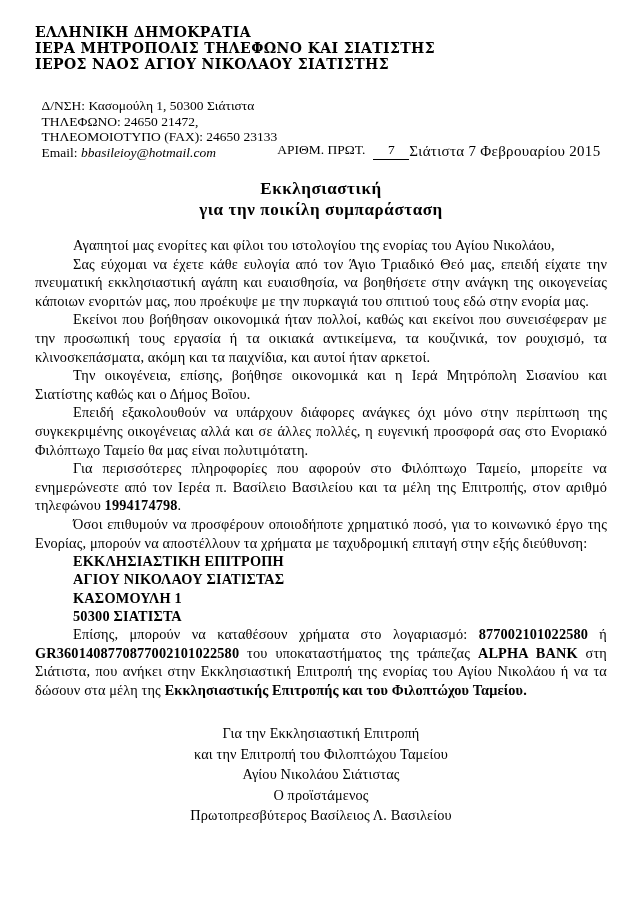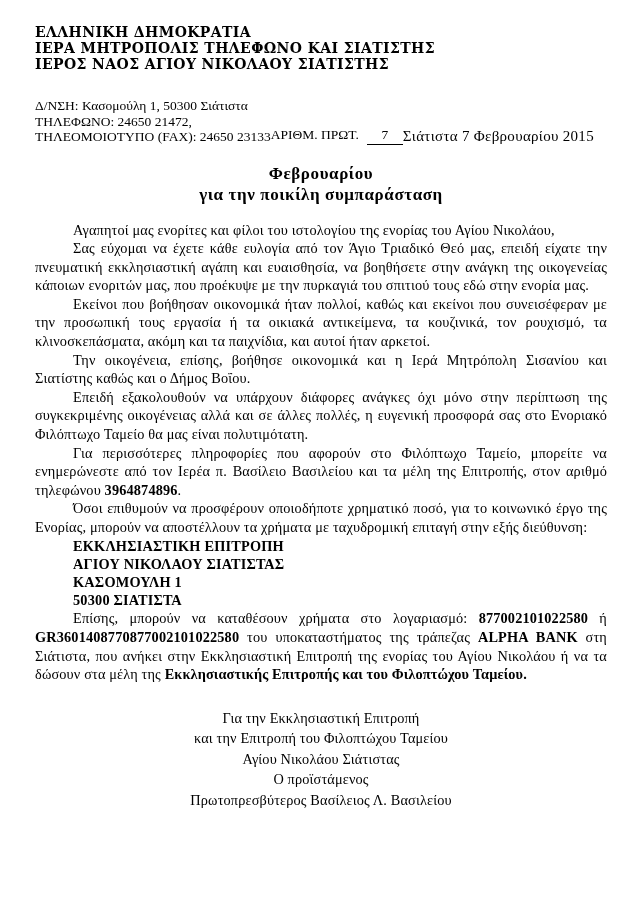--- a/index.html
+++ b/index.html
@@ -26,21 +26,21 @@
     font-family: "DejaVu Serif", serif;
     font-weight: bold;
     font-size: 14px;
     line-height: 16px;
     letter-spacing: 0.4px;
     margin-bottom: 26px;
   }
   
   .info-row {
     display: flex;
-    justify-content: flex-start;
+    justify-content: center;
     align-items: stretch;
     margin-bottom: 18px;
   }
   .contact {
     font-size: 13.5px;
     line-height: 15.5px;
   }
   .contact .email-value { font-style: italic; }
   .right-col {
     display: flex;
@@ -111,39 +111,40 @@
     <div>ΕΛΛΗΝΙΚΗ ΔΗΜΟΚΡΑΤΙΑ</div>
     <div>ΙΕΡΑ ΜΗΤΡΟΠΟΛΙΣ ΤΗΛΕΦΩΝΟ ΚΑΙ ΣΙΑΤΙΣΤΗΣ</div>
     <div>ΙΕΡΟΣ ΝΑΟΣ ΑΓΙΟΥ ΝΙΚΟΛΑΟΥ ΣΙΑΤΙΣΤΗΣ</div>
   </header>
 
   <section class="info-row">
     <div class="contact">
       <div>Δ/ΝΣΗ:  Κασομούλη 1,  50300 Σιάτιστα</div>
       <div>ΤΗΛΕΦΩΝΟ:  24650 21472,</div>
       <div>ΤΗΛΕΟΜΟΙΟΤΥΠΟ (FAX):  24650 23133</div>
+      <div><span>Email:</span> <span class="email-value">bbasileioy@hotmail.com</span></div>
     </div>
     <div class="right-col">
       <div class="protocol"><span>ΑΡΙΘΜ. ΠΡΩΤ.</span><span class="proto-num">7</span></div>
       <div class="date-line">Σιάτιστα 7 Φεβρουαρίου 2015</div>
     </div>
   </section>
 
   <h1 class="title">
-    <div>Φεβρουαρίου</div>
+    <div>Εκκλησιαστική</div>
     <div>για την ποικίλη συμπαράσταση</div>
   </h1>
 
   <main class="body-text">
     <p>Αγαπητοί μας ενορίτες και φίλοι του ιστολογίου της ενορίας του Αγίου Νικολάου,</p>
     <p>Σας εύχομαι να έχετε κάθε ευλογία από τον Άγιο Τριαδικό Θεό μας, επειδή είχατε την πνευματική εκκλησιαστική αγάπη και ευαισθησία, να βοηθήσετε στην ανάγκη της οικογενείας κάποιων ενοριτών μας, που προέκυψε με την πυρκαγιά του σπιτιού τους εδώ στην ενορία μας.</p>
     <p>Εκείνοι που βοήθησαν οικονομικά ήταν πολλοί, καθώς και εκείνοι που συνεισέφεραν με την προσωπική τους εργασία ή τα οικιακά αντικείμενα, τα κουζινικά, τον ρουχισμό, τα κλινοσκεπάσματα, ακόμη και τα παιχνίδια, και αυτοί ήταν αρκετοί.</p>
     <p>Την οικογένεια, επίσης, βοήθησε οικονομικά και η Ιερά Μητρόπολη Σισανίου και Σιατίστης καθώς και ο Δήμος Βοΐου.</p>
     <p>Επειδή εξακολουθούν να υπάρχουν διάφορες ανάγκες όχι μόνο στην περίπτωση της συγκεκριμένης οικογένειας αλλά και σε άλλες πολλές, η ευγενική προσφορά σας στο Ενοριακό Φιλόπτωχο Ταμείο θα μας είναι πολυτιμότατη.</p>
-    <p>Για περισσότερες πληροφορίες που αφορούν στο Φιλόπτωχο Ταμείο, μπορείτε να ενημερώνεστε από τον Ιερέα π. Βασίλειο Βασιλείου και τα μέλη της Επιτροπής, στον αριθμό τηλεφώνου <b>3964874896</b>.</p>
+    <p>Για περισσότερες πληροφορίες που αφορούν στο Φιλόπτωχο Ταμείο, μπορείτε να ενημερώνεστε από τον Ιερέα π. Βασίλειο Βασιλείου και τα μέλη της Επιτροπής, στον αριθμό τηλεφώνου <b>1994174798</b>.</p>
     <p>Όσοι επιθυμούν να προσφέρουν οποιοδήποτε χρηματικό ποσό, για το κοινωνικό έργο της Ενορίας, μπορούν να αποστέλλουν τα χρήματα με ταχυδρομική επιταγή στην εξής διεύθυνση:</p>
 
     <div class="addr-block">
       <div>ΕΚΚΛΗΣΙΑΣΤΙΚΗ ΕΠΙΤΡΟΠΗ</div>
       <div>ΑΓΙΟΥ ΝΙΚΟΛΑΟΥ ΣΙΑΤΙΣΤΑΣ</div>
       <div>ΚΑΣΟΜΟΥΛΗ 1</div>
       <div>50300  ΣΙΑΤΙΣΤΑ</div>
     </div>
 
     <p>Επίσης, μπορούν να καταθέσουν χρήματα στο λογαριασμό: <b>877002101022580</b> ή <b>GR3601408770877002101022580</b> του υποκαταστήματος της τράπεζας <b>ALPHA BANK</b> στη Σιάτιστα, που ανήκει στην Εκκλησιαστική Επιτροπή της ενορίας του Αγίου Νικολάου ή να τα δώσουν στα μέλη της <b>Εκκλησιαστικής Επιτροπής και του Φιλοπτώχου Ταμείου.</b></p>

